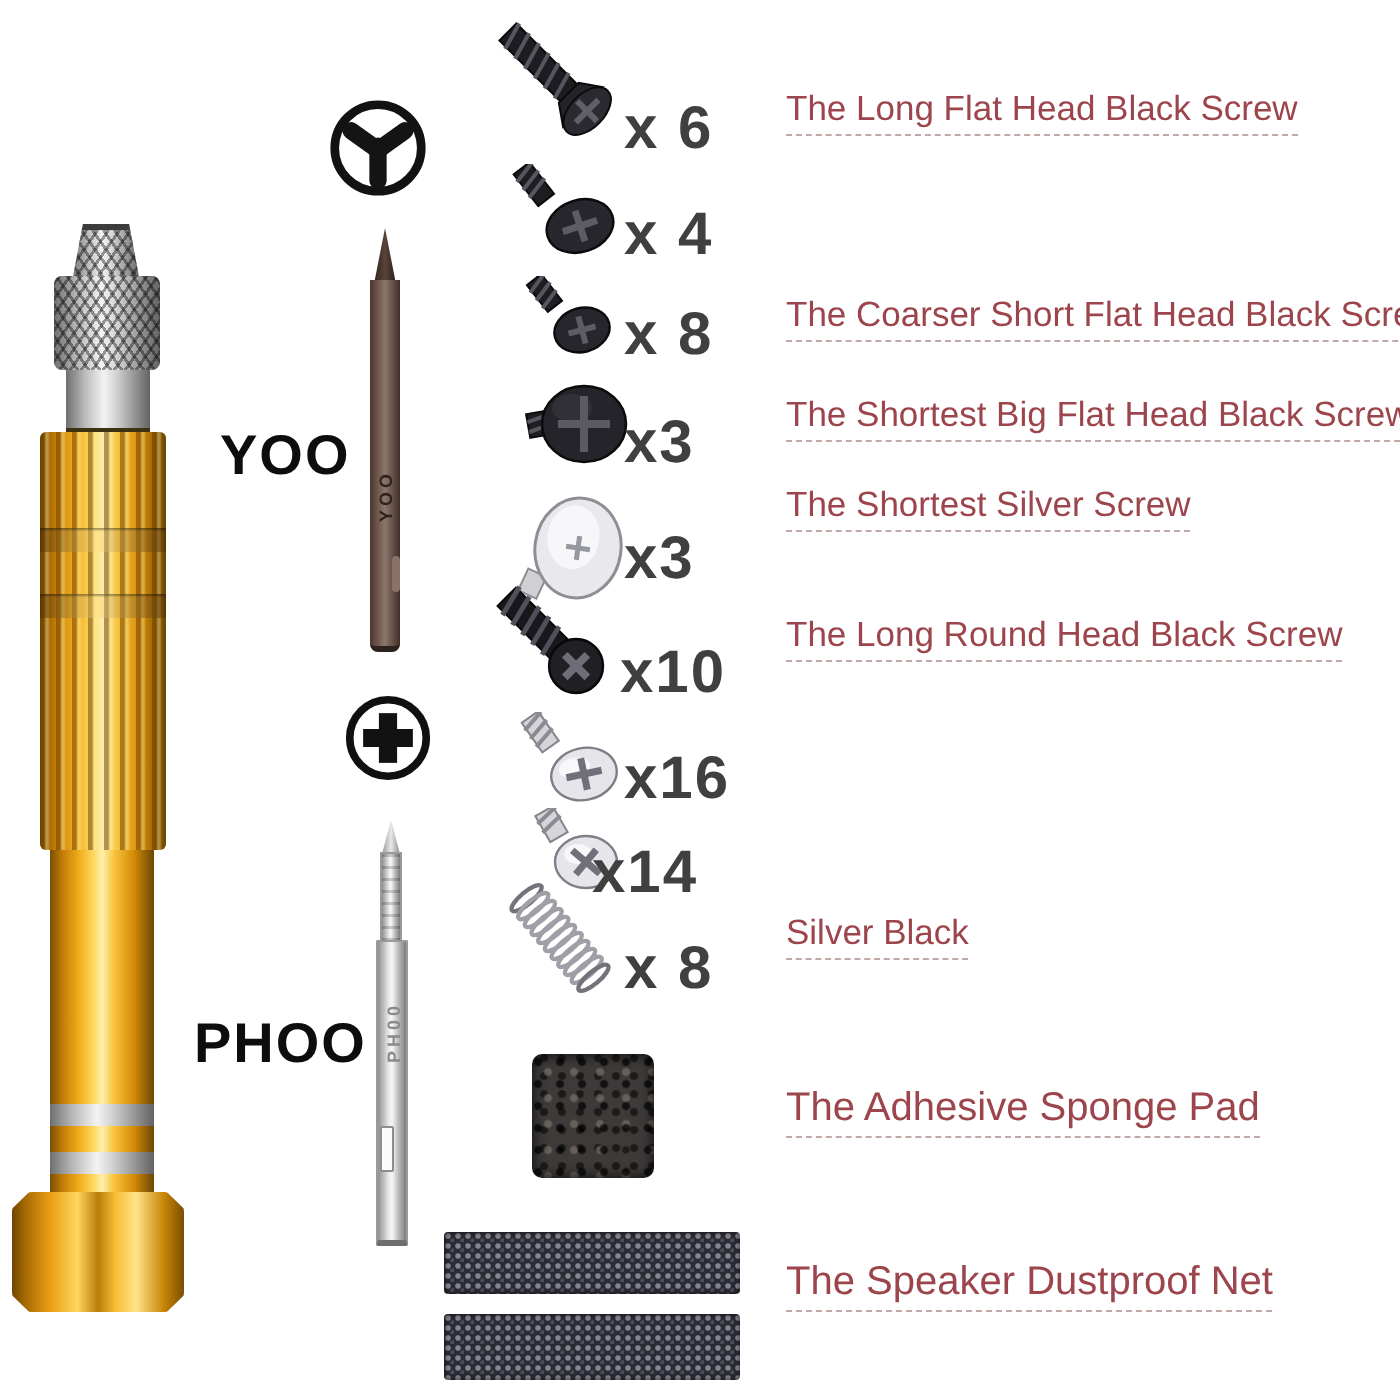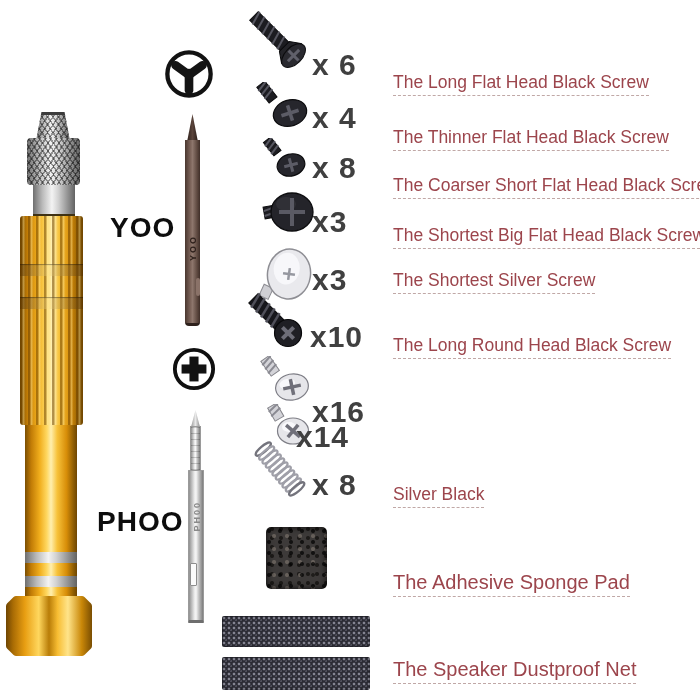--- a/index.html
+++ b/index.html
@@ -6,21 +6,21 @@
   #stage {
     position:relative; width:700px; height:700px; background:#ffffff;
     font-family:"Liberation Sans", sans-serif; overflow:hidden;
   }
   .abs { position:absolute; }
 
   
   .part-label {
     position:absolute; left:393px; white-space:nowrap;
     color:#9c454c; font:400 17.5px "Liberation Sans", sans-serif;
-    border-bottom:1.5px dashed #c0a8a6; padding-bottom:2px;margin-top:28px;
+    border-bottom:1.5px dashed #c0a8a6; padding-bottom:2px;
   }
   .part-label.big { font-size:20px; }
 
   
   .count {
     position:absolute; color:#404040; white-space:nowrap;
     font:700 30px "Liberation Sans", sans-serif; letter-spacing:1px;
   }
 
   
@@ -239,21 +239,21 @@
       <line x1="-6" y1="-5" x2="6" y2="-8" stroke="#8a8a92" stroke-width="2"></line>
       <line x1="-6" y1="0" x2="6" y2="-3" stroke="#8a8a92" stroke-width="2"></line>
     </g>
     <g transform="translate(34,31) rotate(-12)">
       <ellipse cx="0" cy="0" rx="16.5" ry="13" fill="#e6e6ea" stroke="#7e7e86" stroke-width="1.2"></ellipse>
       <ellipse cx="-4" cy="-4" rx="8" ry="5" fill="#f8f8fb"></ellipse>
       <line x1="-9" y1="0" x2="9" y2="0" stroke="#70707a" stroke-width="3.5"></line>
       <line x1="0" y1="-8" x2="0" y2="8" stroke="#70707a" stroke-width="3.5"></line>
     </g>
   </svg>
-  <div class="count" style="left:312px; top:373px;margin-top:22px;">x16</div>
+  <div class="count" style="left:312px; top:373px;">x16</div>
 
   <svg class="abs" style="left:264px; top:404px;" width="50" height="46" viewBox="0 0 50 46">
     <g transform="translate(14,12) rotate(-30)">
       <rect x="-5" y="-12" width="10" height="15" fill="#d4d4d9" stroke="#84848a" stroke-width="1"></rect>
       <line x1="-6" y1="-8" x2="6" y2="-11" stroke="#8a8a92" stroke-width="2"></line>
       <line x1="-6" y1="-3" x2="6" y2="-6" stroke="#8a8a92" stroke-width="2"></line>
     </g>
     <g transform="translate(29,27)">
       <ellipse cx="0" cy="0" rx="15.5" ry="13" fill="#e6e6ea" stroke="#7e7e86" stroke-width="1.2"></ellipse>
       <ellipse cx="-4" cy="-4" rx="7" ry="5" fill="#f8f8fb"></ellipse>
@@ -281,21 +281,20 @@
     </g>
   </svg>
   <div class="count" style="left:312px; top:468px;">x 8</div>
 
   <div class="abs sponge" style="left:266px; top:527px; width:61px; height:62px;"></div>
 
   <div class="abs net" style="left:222px; top:616px; width:148px; height:31px;"></div>
   <div class="abs net" style="left:222px; top:657px; width:148px; height:33px;"></div>
 
   <div class="part-label" style="top:44px;">The Long Flat Head Black Screw</div>
-  <div class="part-label" style="top:99px;">The Thinner Flat Head Black Screw</div>
   <div class="part-label" style="top:147px;">The Coarser Short Flat Head Black Screw</div>
   <div class="part-label" style="top:197px;">The Shortest Big Flat Head Black Screw</div>
   <div class="part-label" style="top:242px;">The Shortest Silver Screw</div>
   <div class="part-label" style="top:307px;">The Long Round Head Black Screw</div>
   <div class="part-label" style="top:456px;">Silver Black</div>
   <div class="part-label big" style="top:543px;">The Adhesive Sponge Pad</div>
   <div class="part-label big" style="top:630px;text-align:center;">The Speaker Dustproof Net</div>
 
 </div>
 

